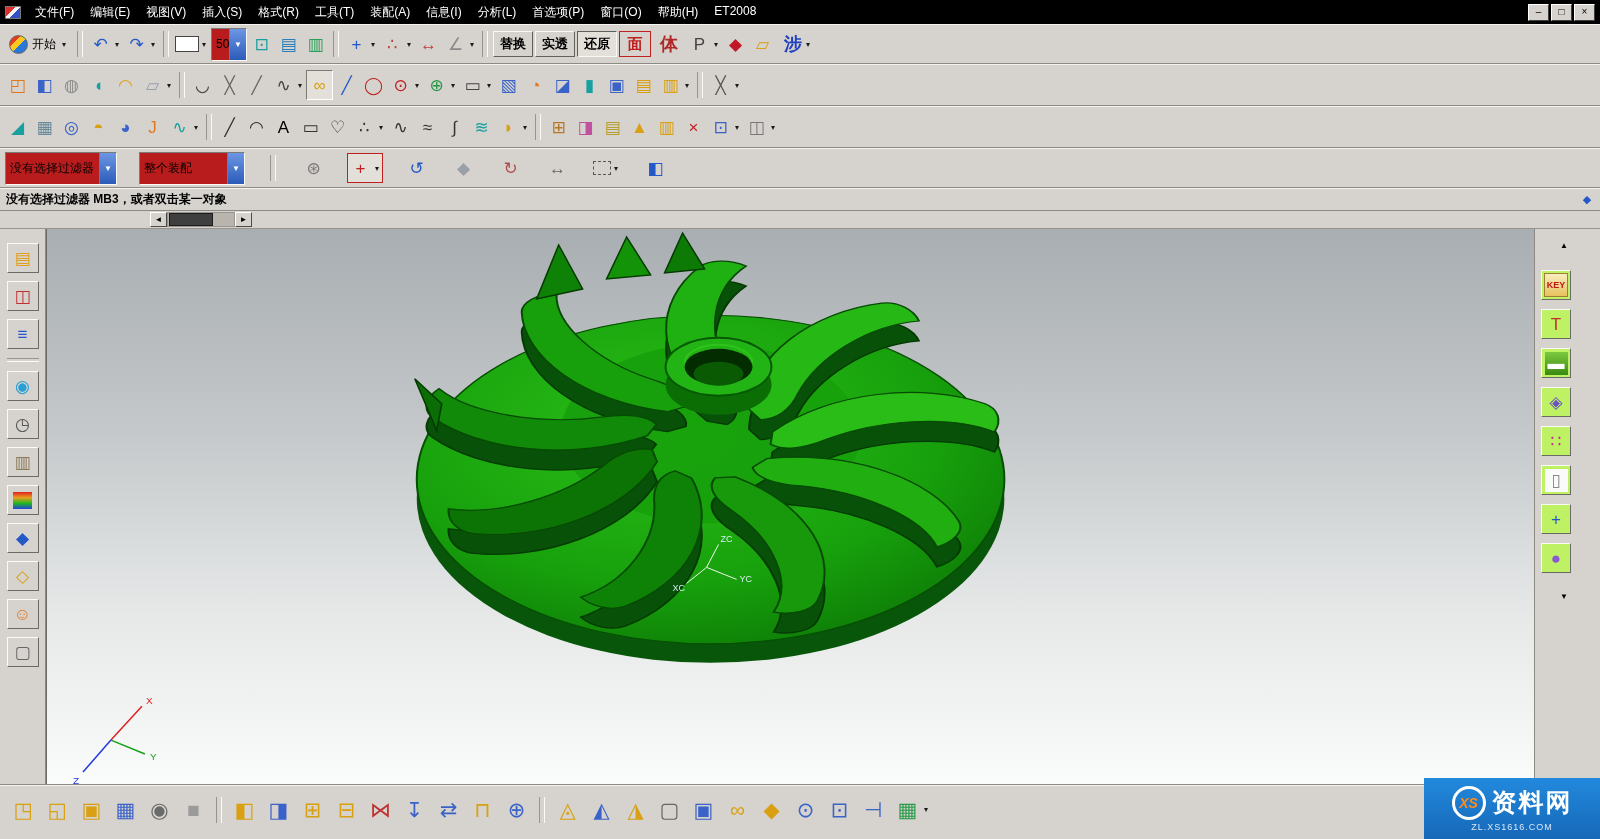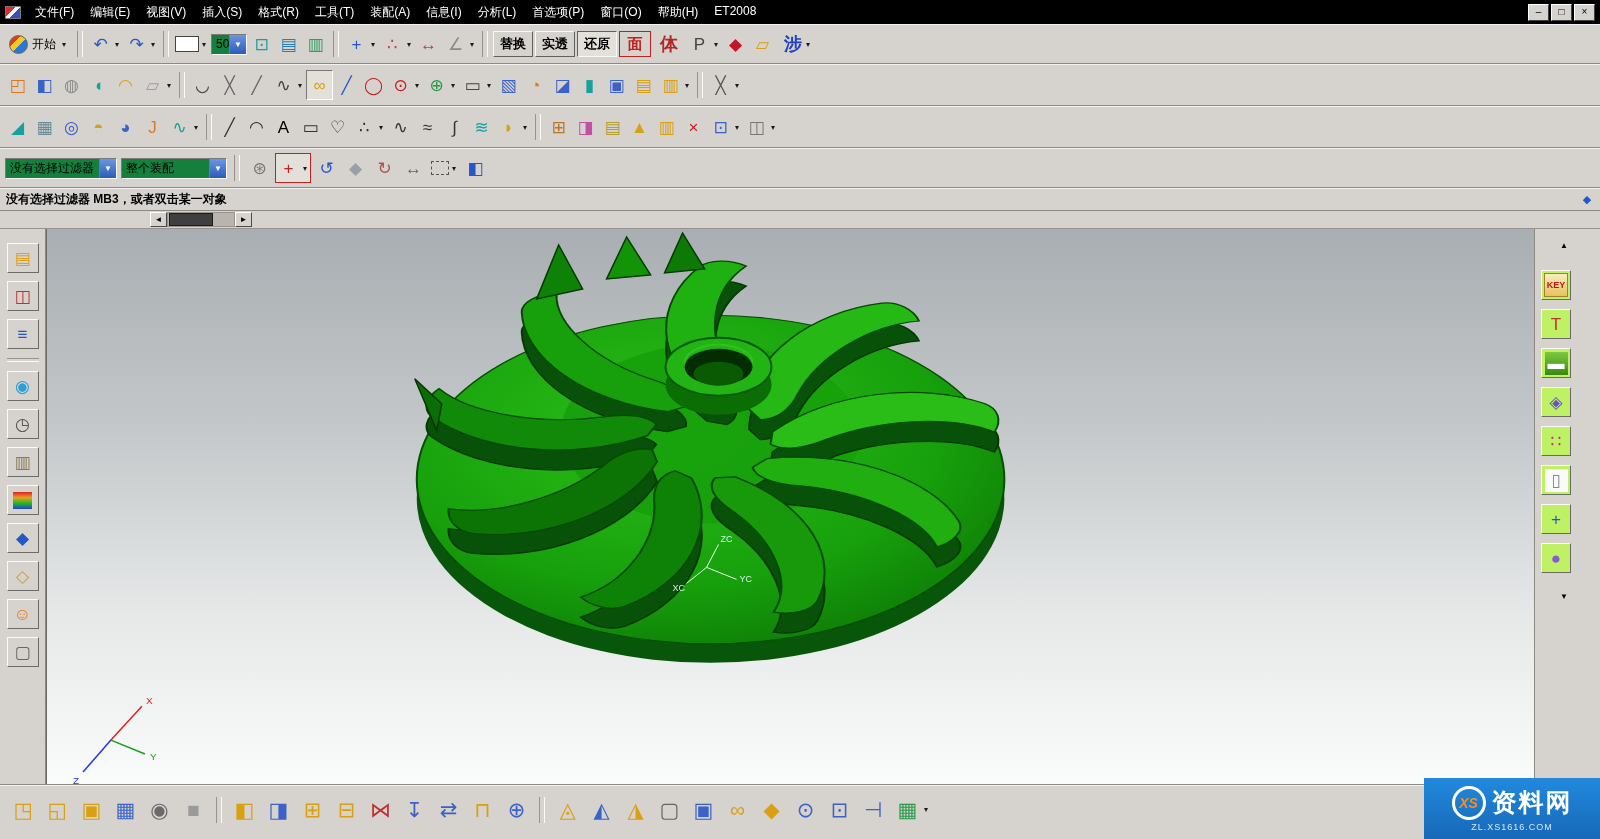--- a/index.html
+++ b/index.html
@@ -11,37 +11,37 @@
 .appicon{width:16px;height:13px;margin:0 6px 0 5px;background:linear-gradient(135deg,#d83030 0 38%,#f5f5f5 38% 58%,#3050c8 58%);border:1px solid #777;flex:none}
 .menu-item{padding:3px 8px;white-space:nowrap;cursor:default}
 .winctrls{margin-left:auto;display:flex;gap:2px;padding-right:5px}
 .winbtn{width:21px;height:17px;background:#d6d3ce;border:1px solid;border-color:#fff #404040 #404040 #fff;font-size:10px;line-height:1;display:flex;align-items:center;justify-content:center;color:#000}
 
 
 .toolbar{position:absolute;left:0;right:0;background:#d6d3ce;display:flex;align-items:center;padding:0 4px;border-top:1px solid #f4f3f1;border-bottom:1px solid #8d8a84}
 .tb1{top:24px;height:40px}
 .tb2{top:64px;height:42px}
 .tb3{top:106px;height:42px}
-.selbar{top:148px;height:40px;gap:2px}
+.selbar{top:148px;height:40px;gap:20px}
 .tbtn{height:30px;min-width:27px;display:inline-flex;align-items:center;justify-content:center;gap:1px;border:1px solid transparent;padding:0 1px;flex:none}
 .tbtn.pressed{border-color:#7a7a76 #fff #fff #7a7a76;background:#e3e0da}
 .tbtn.redbox{border:1px solid #c02020}
 .tbtn.smallbtn{height:14px;min-width:16px}
 .glyph{width:23px;height:23px;display:flex;align-items:center;justify-content:center;font-size:17px;line-height:1;flex:none}
 .smallbtn .glyph{width:14px;height:10px;font-size:8px}
 .caret{font-size:8px;color:#1a1a1a;width:8px;text-align:center;flex:none}
 .tsep{width:6px;height:26px;border-left:1px solid #98948d;border-right:1px solid #fbfaf9;margin:0 4px;flex:none}
 .txtbtn{height:26px;min-width:32px;padding:0 6px;background:#d6d3ce;border:1px solid;border-color:#f8f8f6 #62605c #62605c #f8f8f6;font-weight:bold;font-size:13px;font-family:inherit;display:inline-flex;align-items:center;justify-content:center;gap:2px;flex:none;margin:0 1px}
 .txtbtn.pressed{border-color:#62605c #f8f8f6 #f8f8f6 #62605c;background:#e3e0da}
 .txtbtn.boxed{border:1px solid #c02020;color:#c02020;font-size:15px}
 .txtbtn.big{border-color:transparent;background:transparent;font-size:18px}
 .startbtn{padding:0 4px}
 .nxlogo{width:19px;height:19px;border-radius:50%;background:linear-gradient(135deg,#e83820 0 30%,#f8c820 30% 55%,#2878d8 55%);border:1px solid #666;flex:none}
 .startlabel{font-size:12px;padding:0 3px}
-.sel{height:21px;background:#15803d;border:1px solid;border-color:#7a7a76 #fbfaf9 #fbfaf9 #7a7a76;display:inline-flex;align-items:center;overflow:hidden;flex:none;margin:10px 1px}
+.sel{height:33px;background:#b91c1c;border:1px solid;border-color:#7a7a76 #fbfaf9 #fbfaf9 #7a7a76;display:inline-flex;align-items:center;overflow:hidden;flex:none;margin:10px 1px}
 .selval{padding:0 4px;flex:1;white-space:nowrap;overflow:hidden;font-size:12px}
 .selbtn{width:17px;align-self:stretch;background:linear-gradient(#6c96e4,#2b5cba);color:#fff;font-size:8px;display:flex;align-items:center;justify-content:center;border-left:1px solid #7a7a76;flex:none}
 .swatch{background:#fff;border:1px solid #444;width:24px;height:16px}
 .dashedbox{border:1px dashed #555;width:18px;height:14px}
 .rainbowbox{width:19px;height:17px;background:linear-gradient(180deg,#e02020,#e8a020,#20b820,#2040e0)}
 .keybadge{width:24px;height:24px;background:linear-gradient(#f8ecc0,#e8c25c);color:#c01818;font-size:9px;font-weight:bold;border:1px solid #a08030;letter-spacing:0}
 
 
 .promptbar{position:absolute;top:188px;left:0;right:0;height:23px;background:#d6d3ce;display:flex;align-items:center;font-weight:bold;color:#000;padding:0 6px;border-top:1px solid #f4f3f1;border-bottom:1px solid #8d8a84}
 .prompt-right{margin-left:auto;display:flex;align-items:center;gap:4px}

